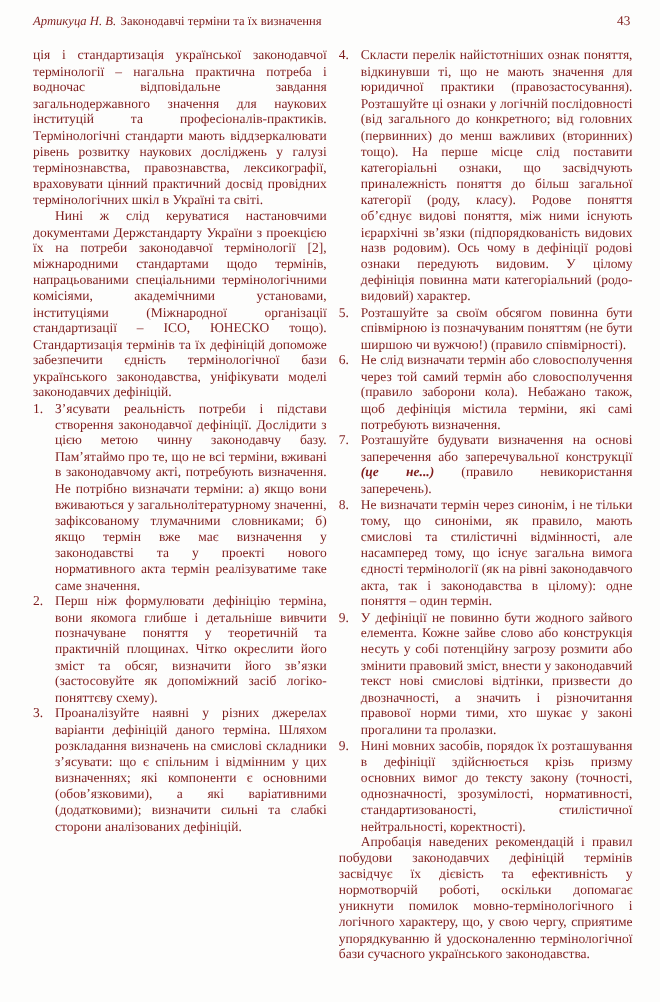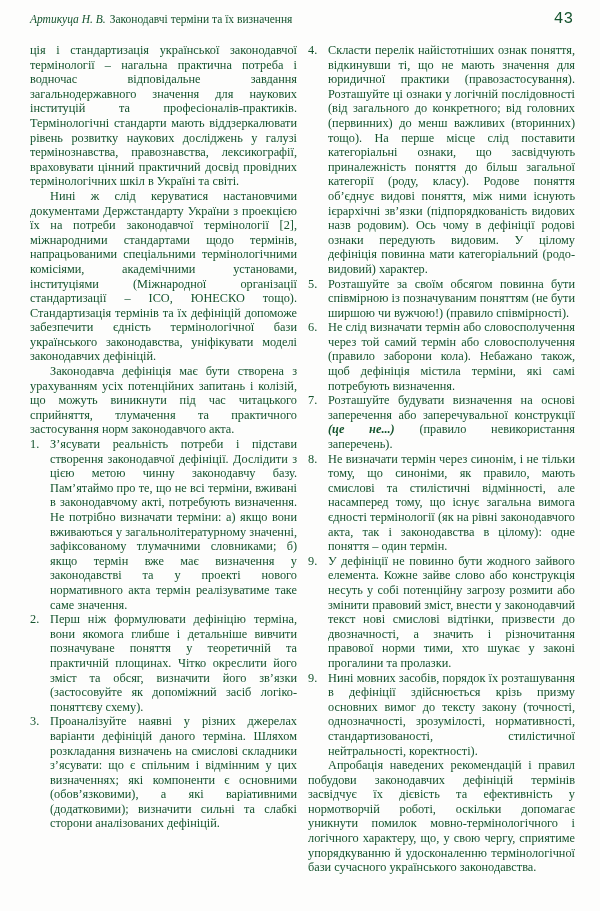--- a/index.html
+++ b/index.html
@@ -2,41 +2,41 @@
 <html lang="uk"><head>
 <meta charset="utf-8">
 <style>
   html, body { margin: 0; padding: 0; background: #e8e8e8; }
   .page {
     position: relative;
     width: 600px;
     height: 911px;
     margin: 0 auto;
     background: #fdfdfc;
-    color: #14532d;
+    color: #7f1d1d;
     font-family: "Liberation Serif", "DejaVu Serif", serif;
     overflow: hidden;
   }
   .page-header {
     position: absolute;
     top: 12px;
     left: 30px;
     right: 27px;
     display: flex;
     justify-content: space-between;
     align-items: baseline;
     font-size: 11.5px;
     line-height: 14px;
     white-space: nowrap;
   }
   .running-title .author {
     font-style: italic;
     margin-right: 4px;
   }
-  .page-number { font-size: 16px; font-family: Liberation Mono, monospace; }
+  .page-number { font-size: 12px; }
   .columns {
     position: absolute;
     top: 43px;
     left: 30px;
     display: flex;
     gap: 11px;
   }
   .col {
     width: 267px;
     font-size: 12.3px;
@@ -60,21 +60,20 @@
       <span class="author">Артикуца Н. В.</span><span class="title">Законодавчі терміни та їх визначення</span>
     </div>
     <span class="page-number">43</span>
   </header>
 
   <main class="columns">
 
     <section class="col">
       <p class="para flush">ція і стандартизація української законодавчої термінології – нагальна практична потреба і водночас відповідальне завдання загальнодержавного значення для наукових інституцій та професіоналів-практиків. Термінологічні стандарти мають віддзеркалювати рівень розвитку наукових досліджень у галузі термінознавства, правознавства, лексикографії, враховувати цінний практичний досвід провідних термінологічних шкіл в Україні та світі.</p>
       <p class="para">Нині ж слід керуватися настановчими документами Держстандарту України з проекцією їх на потреби законодавчої термінології [2], міжнародними стандартами щодо термінів, напрацьованими спеціальними термінологічними комісіями, академічними установами, інституціями (Міжнародної організації стандартизації – ІСО, ЮНЕСКО тощо). Стандартизація термінів та їх дефініцій допоможе забезпечити єдність термінологічної бази українського законодавства, уніфікувати моделі законодавчих дефініцій.</p>
-      <p class="para">Законодавча дефініція має бути створена з урахуванням усіх потенційних запитань і колізій, що можуть виникнути під час читацького сприйняття, тлумачення та практичного застосування норм законодавчого акта.</p>
 
       <div class="li">
         <span class="li-num">1.</span>
         <span class="li-text">З’ясувати реальність потреби і підстави створення законодавчої дефініції. Дослідити з цією метою чинну законодавчу базу. Пам’ятаймо про те, що не всі терміни, вживані в законодавчому акті, потребують визначення. Не потрібно визначати терміни: а) якщо вони вживаються у загальнолітературному значенні, зафіксованому тлумачними словниками; б) якщо термін вже має визначення у законодавстві та у проекті нового нормативного акта термін реалізуватиме таке саме значення.</span>
       </div>
       <div class="li">
         <span class="li-num">2.</span>
         <span class="li-text">Перш ніж формулювати дефініцію терміна, вони якомога глибше і детальніше вивчити позначуване поняття у теоретичній та практичній площинах. Чітко окреслити його зміст та обсяг, визначити його зв’язки (застосовуйте як допоміжний засіб логіко-поняттєву схему).</span>
       </div>
       <div class="li">

